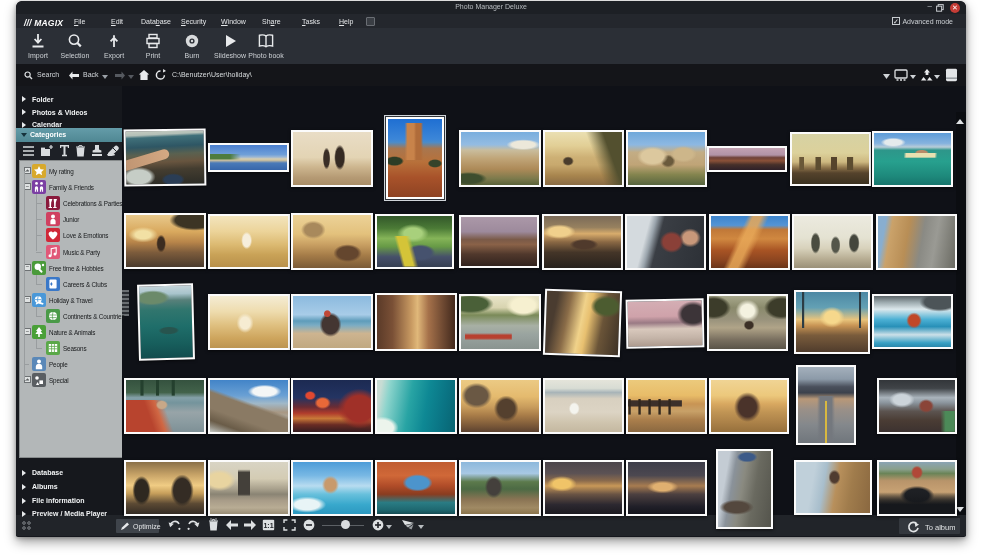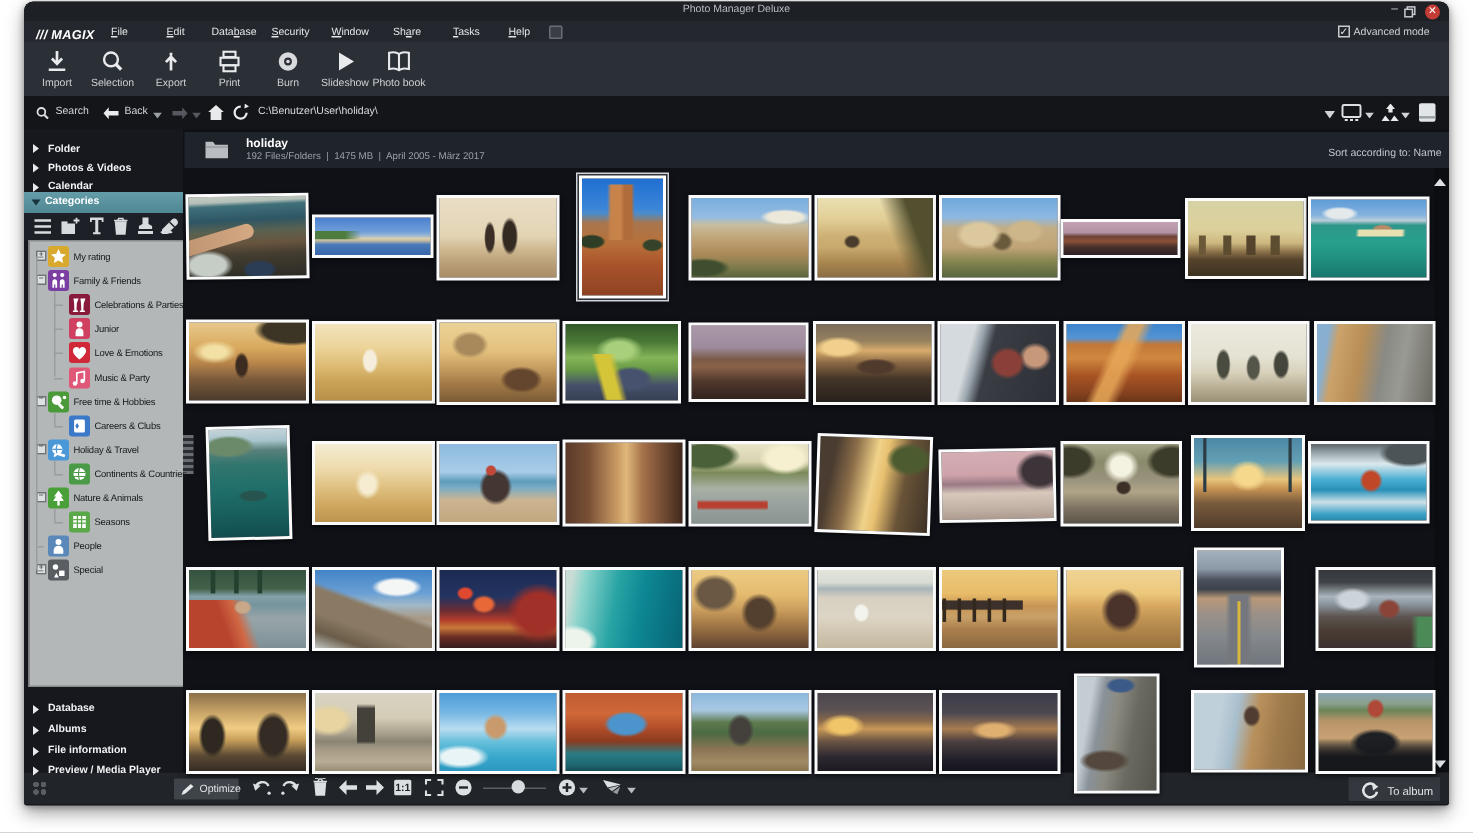--- a/index.html
+++ b/index.html
@@ -212,29 +212,20 @@
     <div class="sh" style="top:19.5px">
             <span class="ar"></span>
             <span class="tx">Photos &amp; Videos</span>
           </div>
     <div class="sh" style="top:32px">
             <span class="ar"></span>
             <span class="tx">Calendar</span>
           </div>
    </div>
    <div id="main">
-    <div id="mainhdr">
-      <svg class="fold" width="17" height="15" viewBox="0 0 17 15">
-              <path d="M1 2.5h5l1.5 2H16v9H1z" fill="#b9bdc1"></path>
-              <path d="M1 6h15" stroke="#8a8e92" stroke-width=".8"></path>
-            </svg>
-      <div class="h1">holiday</div>
-      <div class="h2">192 Files/Folders &nbsp;|&nbsp; 1475 MB &nbsp;|&nbsp; April 2005 - März 2017</div>
-      <div class="srt">Sort according to: Name</div>
-    </div>
     <div class="scrollstrip"></div>
     <div class="sarr" style="right:2.5px;top:33px;border-left:4px solid transparent;border-right:4px solid transparent;border-bottom:5px solid #dfe2e4;"></div>
     <div class="sarr" style="right:2.5px;top:421px;border-left:4px solid transparent;border-right:4px solid transparent;border-top:5px solid #dfe2e4;"></div>
     <div class="abs" style="left:0;top:204px;width:7px;height:26px;background:repeating-linear-gradient(180deg,#6a6e72 0 2px,#2a2d32 2px 4px);"></div>
    </div>
   </div>
   <div id="botbar">
     <div class="abs" style="left:6px;top:6px;width:9px;height:9px;background:radial-gradient(circle 2px at 2px 2px,#5a5e63 90%,transparent),radial-gradient(circle 2px at 7px 2px,#5a5e63 90%,transparent),radial-gradient(circle 2px at 2px 7px,#5a5e63 90%,transparent),radial-gradient(circle 2px at 7px 7px,#5a5e63 90%,transparent);"></div>
     <div id="optbtn">
       <svg class="abs" style="left:4px;top:3px" width="10" height="9" viewBox="0 0 10 9">

